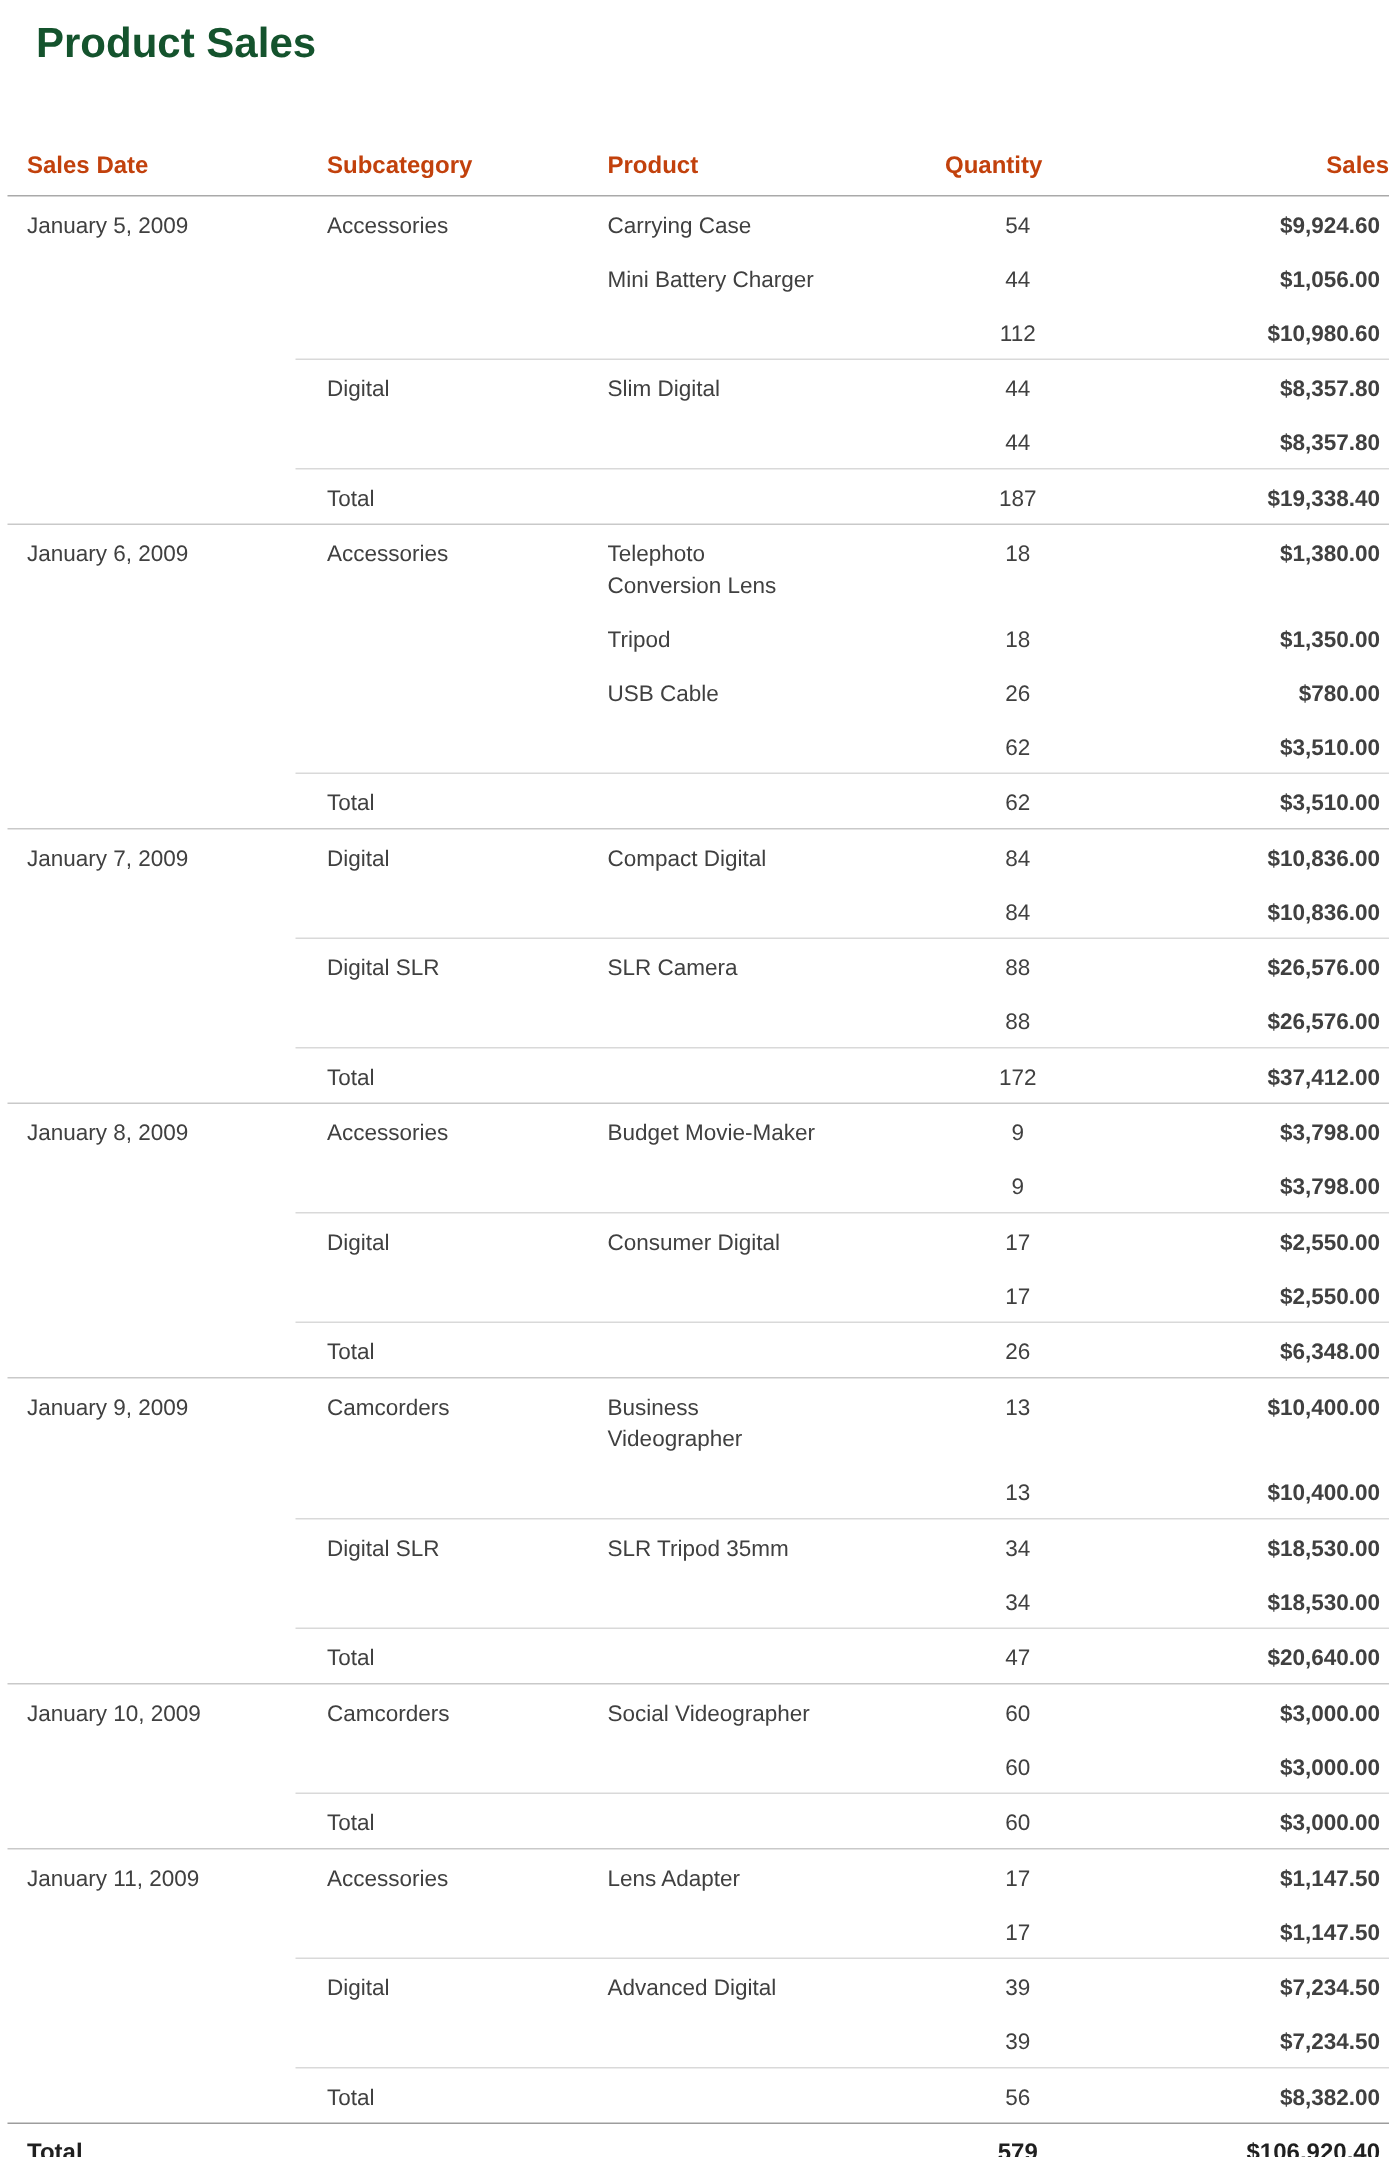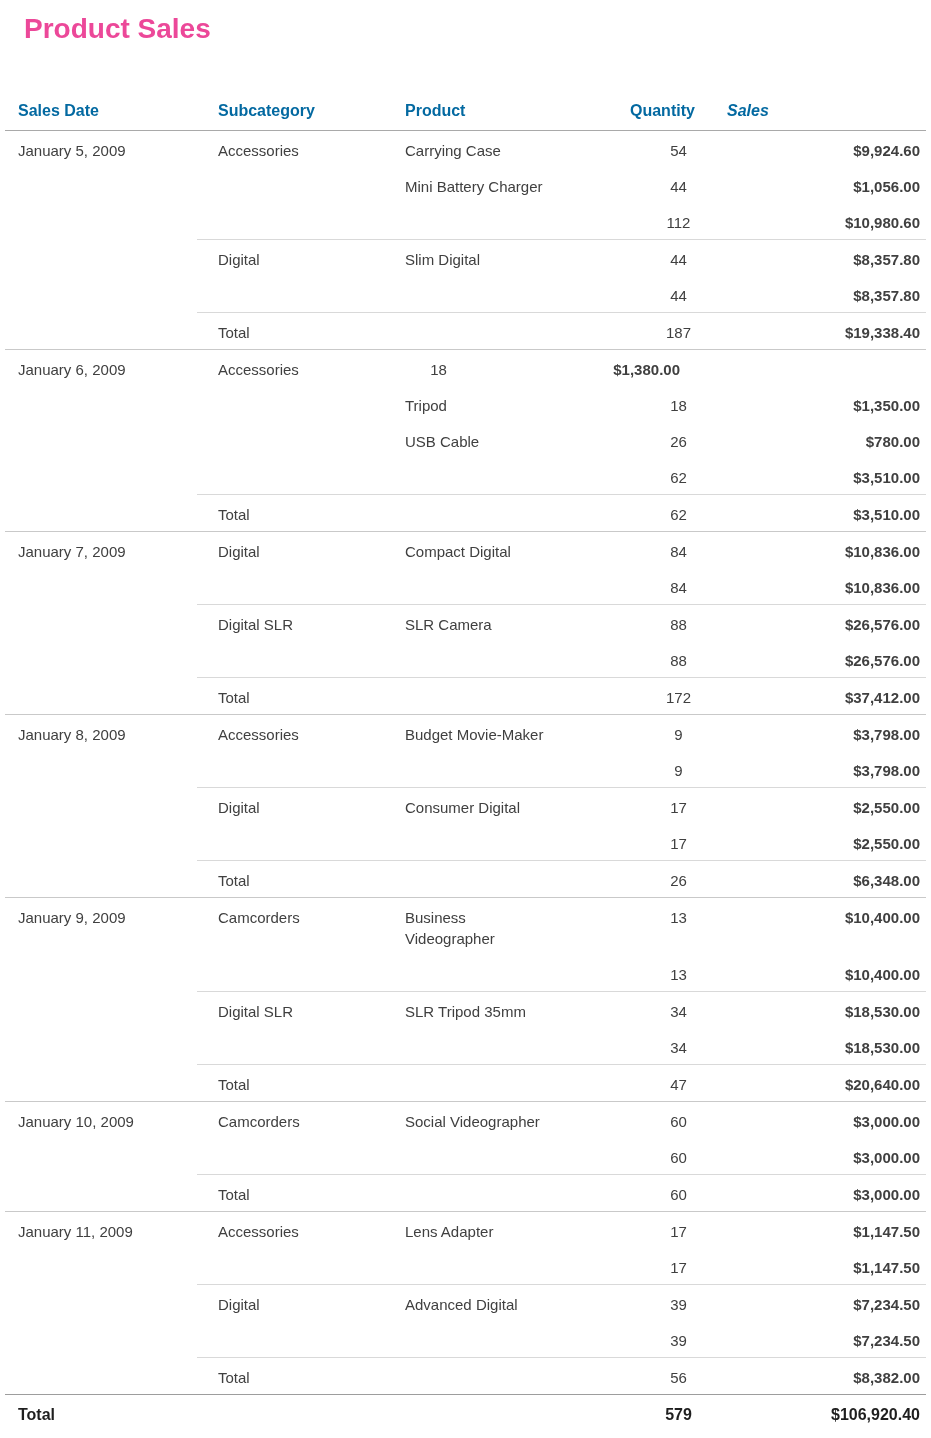--- a/index.html
+++ b/index.html
@@ -5,42 +5,42 @@
   html,body{margin:0;padding:0;background:#ffffff;}
   body{
     width:931px;min-height:1438px;
     font-family:"Liberation Sans", sans-serif;
     -webkit-font-smoothing:antialiased;
   }
   .report{padding:13px 5px 10px 5px;}
   .title{
     margin:0 0 0 19px;
     font-size:28px;line-height:32px;font-weight:bold;
-    color:#ec4899;
+    color:#14532d;
   }
   .table{width:921px;}
   .row{
     display:flex;align-items:flex-start;
     padding:9px 0 6px 0;
     font-size:15px;line-height:21px;color:#404040;
   }
   .cell{box-sizing:border-box;flex:0 0 auto;}
   .c-date {width:192px;padding-left:13px;}
   .c-sub  {width:193px;padding-left:21px;}
   .c-prod {width:240px;padding-left:15px;padding-right:10px;white-space:pre-line;}
   .c-qty  {width:97px;text-align:center;}
   .c-sales{width:199px;text-align:right;padding-right:6px;font-weight:bold;}
   .header{
     margin-top:56px;
     padding:0 0 9px 0;
     border-bottom:1px solid #a9a9a9;
   }
-  .header .cell{font-weight:bold;color:#0369a1;font-size:16px;line-height:20px;}
+  .header .cell{font-weight:bold;color:#c2410c;font-size:16px;line-height:20px;}
   .header .c-qty{text-align:left;}
-  .header .c-sales{text-align:left;padding-right:0;font-style:italic;}
+  .header .c-sales{text-align:right;padding-right:0;}
   .divider{height:0;border-top:1px solid #c9c9c9;}
   .divider.partial{margin-left:192px;border-top-color:#d9d9d9;}
   .grand{
     border-top:1px solid #9d9d9d;
     font-weight:bold;color:#1f1f1f;font-size:16px;
   }
 </style>
 </head>
 <body>
 
@@ -99,20 +99,22 @@
           <div class="cell c-date"></div>
           <div class="cell c-sub">Total</div>
           <div class="cell c-prod"></div>
           <div class="cell c-qty">187</div>
           <div class="cell c-sales">$19,338.40</div>
         </div>
         <div class="divider"></div>
         <div class="row">
           <div class="cell c-date">January 6, 2009</div>
           <div class="cell c-sub">Accessories</div>
+          <div class="cell c-prod">Telephoto
+Conversion Lens</div>
           <div class="cell c-qty">18</div>
           <div class="cell c-sales">$1,380.00</div>
         </div>
         <div class="row">
           <div class="cell c-date"></div>
           <div class="cell c-sub"></div>
           <div class="cell c-prod">Tripod</div>
           <div class="cell c-qty">18</div>
           <div class="cell c-sales">$1,350.00</div>
         </div>

